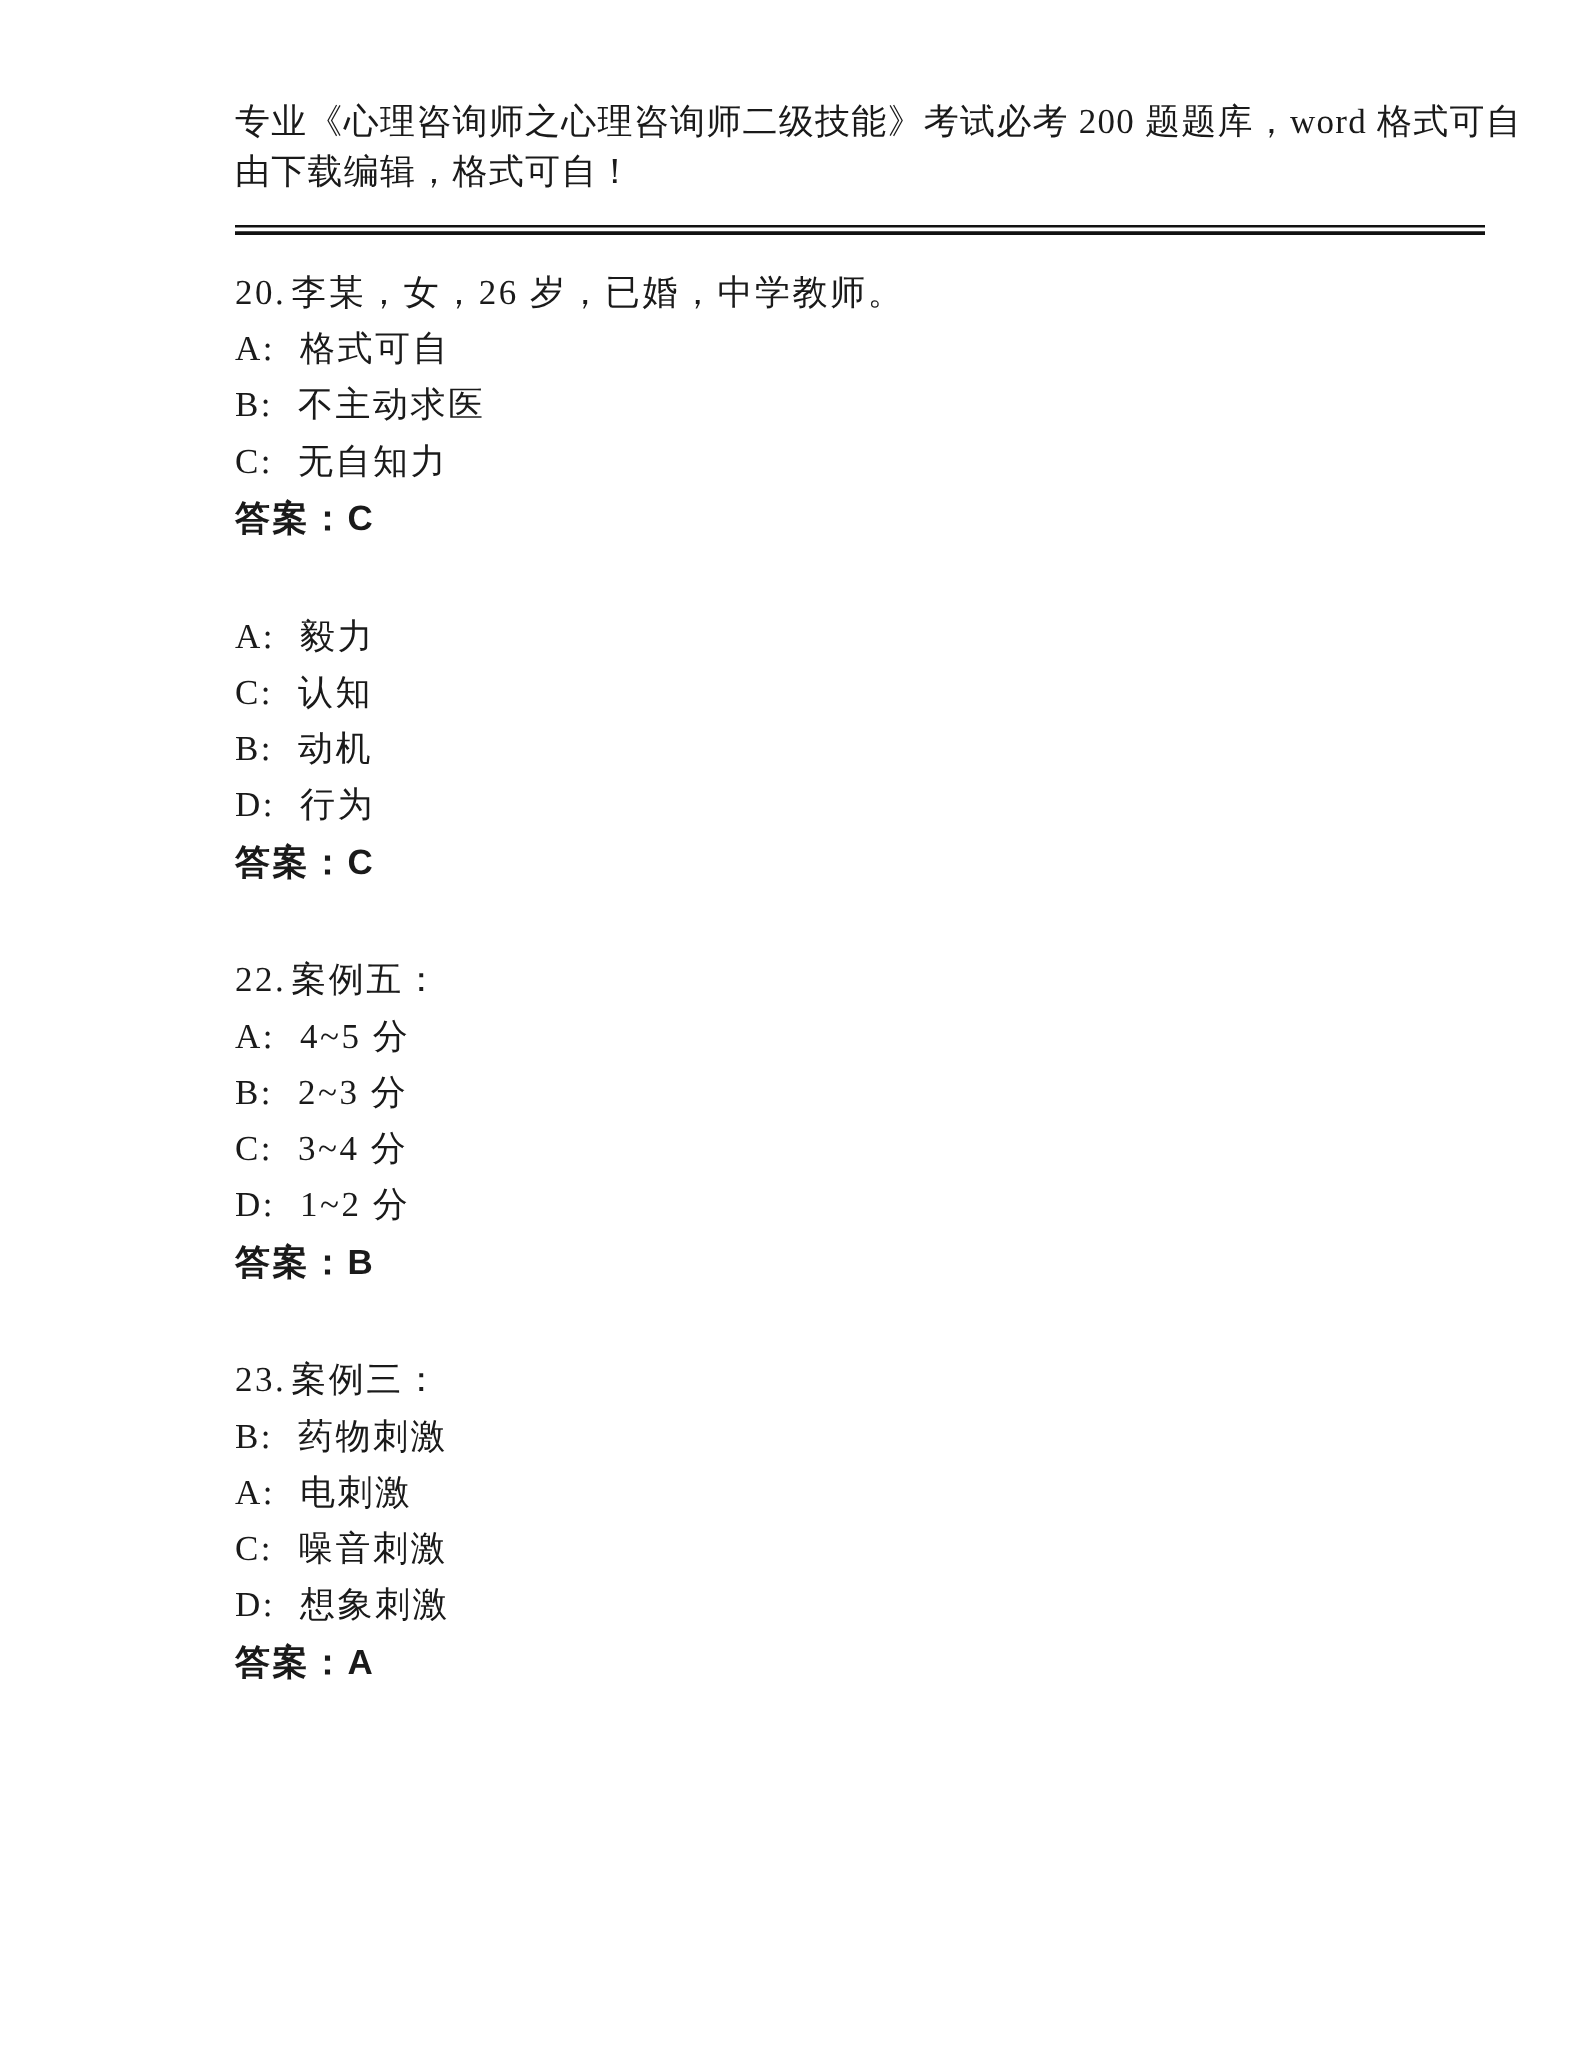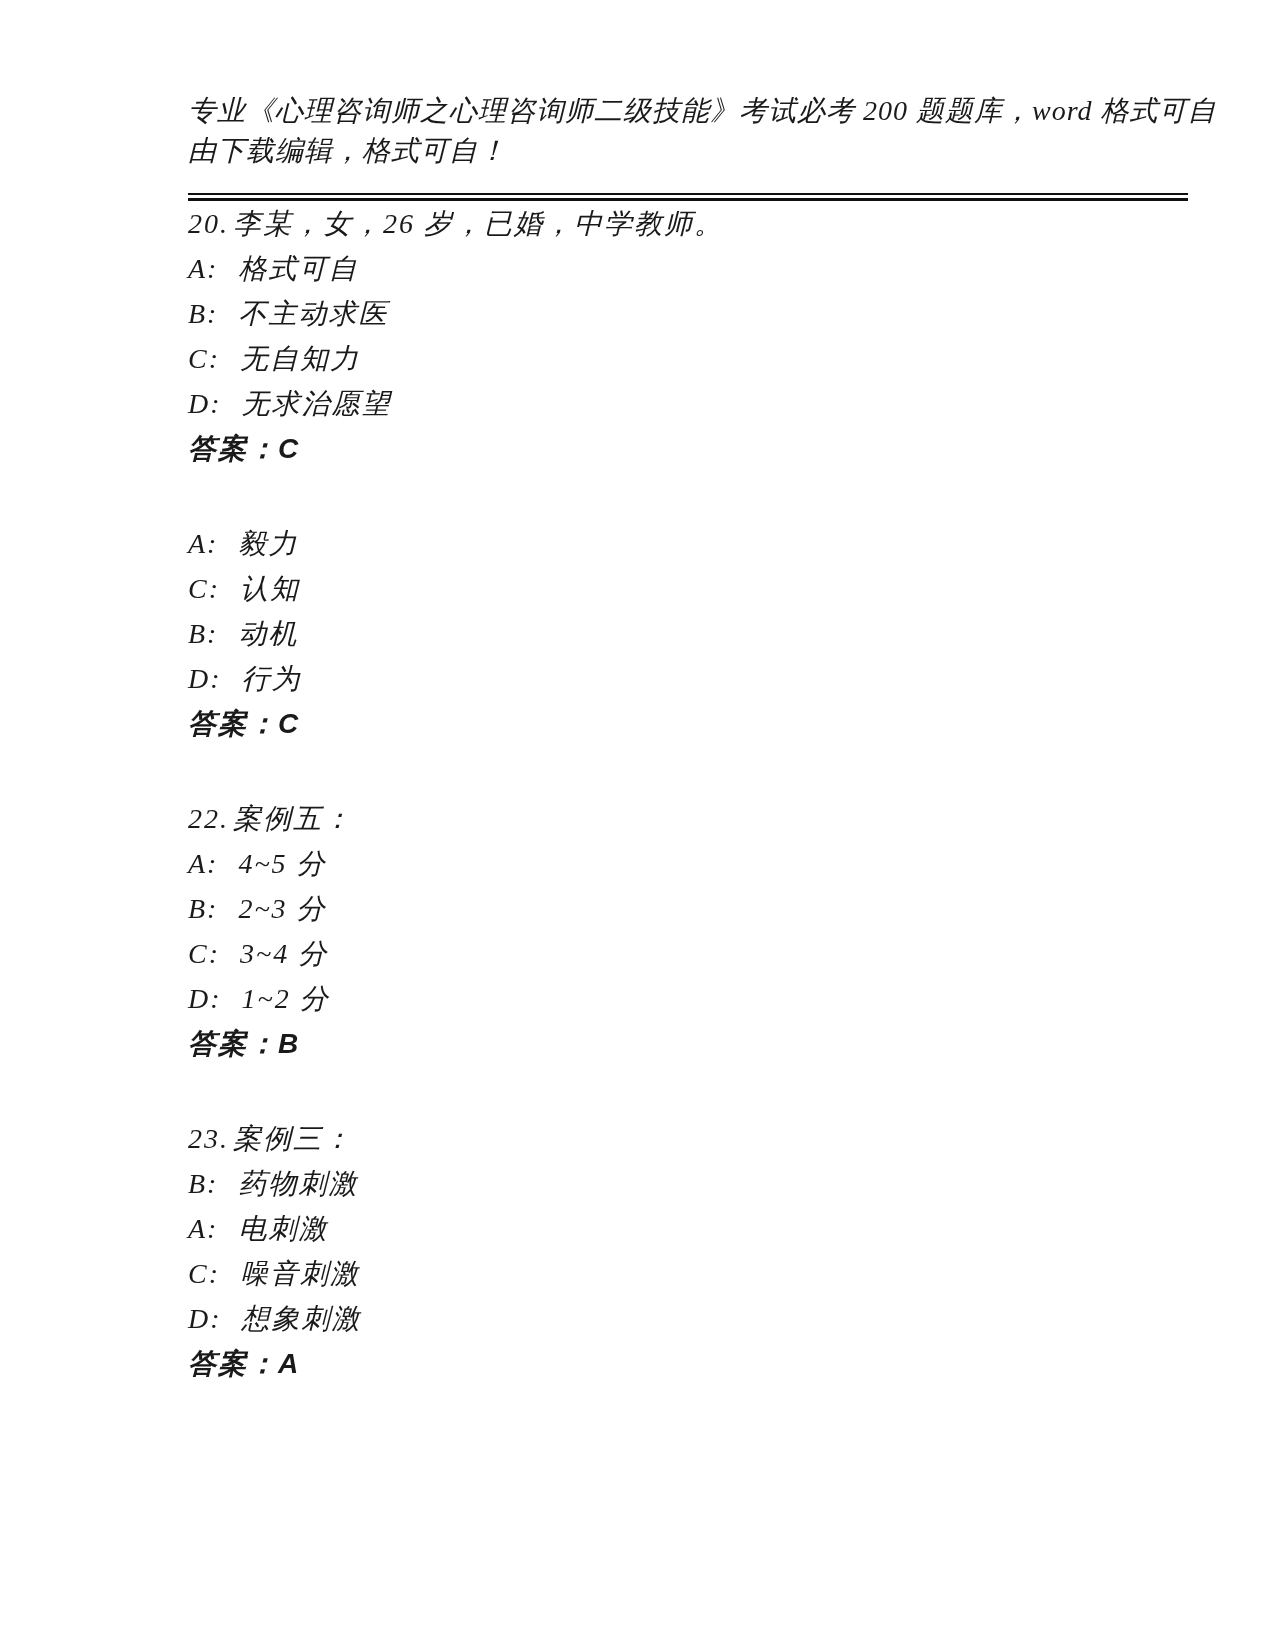--- a/index.html
+++ b/index.html
@@ -12,40 +12,39 @@
     width: 1275px;
     height: 1650px;
     background: #ffffff;
     overflow: hidden;
     font-family: "Liberation Serif", "DejaVu Serif", serif;
     color: #1a1a1a;
   }
   .content {
     position: absolute;
     left: 188px;
-    top: 91px;
+    top: 78px;
     width: 1000px;
-    font-style: italic;
   }
   .doc-header {
     font-size: 28px;
     line-height: 40px;
     letter-spacing: 1px;
   }
   .header-line {
     white-space: pre;
   }
   .divider {
     margin-top: 22px;
     height: 3px;
     border-top: 2px solid #111111;
     border-bottom: 3px solid #111111;
   }
   .questions {
-    padding-top: 0;
+    padding-top: 24px;
   }
   .q-block {
     margin-bottom: 50px;
   }
   .line {
     font-size: 28px;
     line-height: 45px;
     letter-spacing: 2px;
     white-space: pre;
   }
@@ -73,21 +72,20 @@
     </div>
 
     <div class="divider"></div>
 
     <div class="questions" id="questions-container">
   <section class="q-block">
     <div class="line"><span class="q-number">20.</span><span>李某，女，26 岁，已婚，中学教师。</span></div>
     <div class="line"><span class="opt-key">A:</span><span class="opt-text">格式可自</span></div>
     <div class="line"><span class="opt-key">B:</span><span class="opt-text">不主动求医</span></div>
     <div class="line"><span class="opt-key">C:</span><span class="opt-text">无自知力</span></div>
-    <div class="line"><span class="opt-key">D:</span><span class="opt-text">无求治愿望</span></div>
     <div class="line answer-line"><span>答案：</span><span>C</span></div>
   </section>
 
   <section class="q-block">
     <div class="line"><span class="opt-key">A:</span><span class="opt-text">毅力</span></div>
     <div class="line"><span class="opt-key">C:</span><span class="opt-text">认知</span></div>
     <div class="line"><span class="opt-key">B:</span><span class="opt-text">动机</span></div>
     <div class="line"><span class="opt-key">D:</span><span class="opt-text">行为</span></div>
     <div class="line answer-line"><span>答案：</span><span>C</span></div>
   </section>

